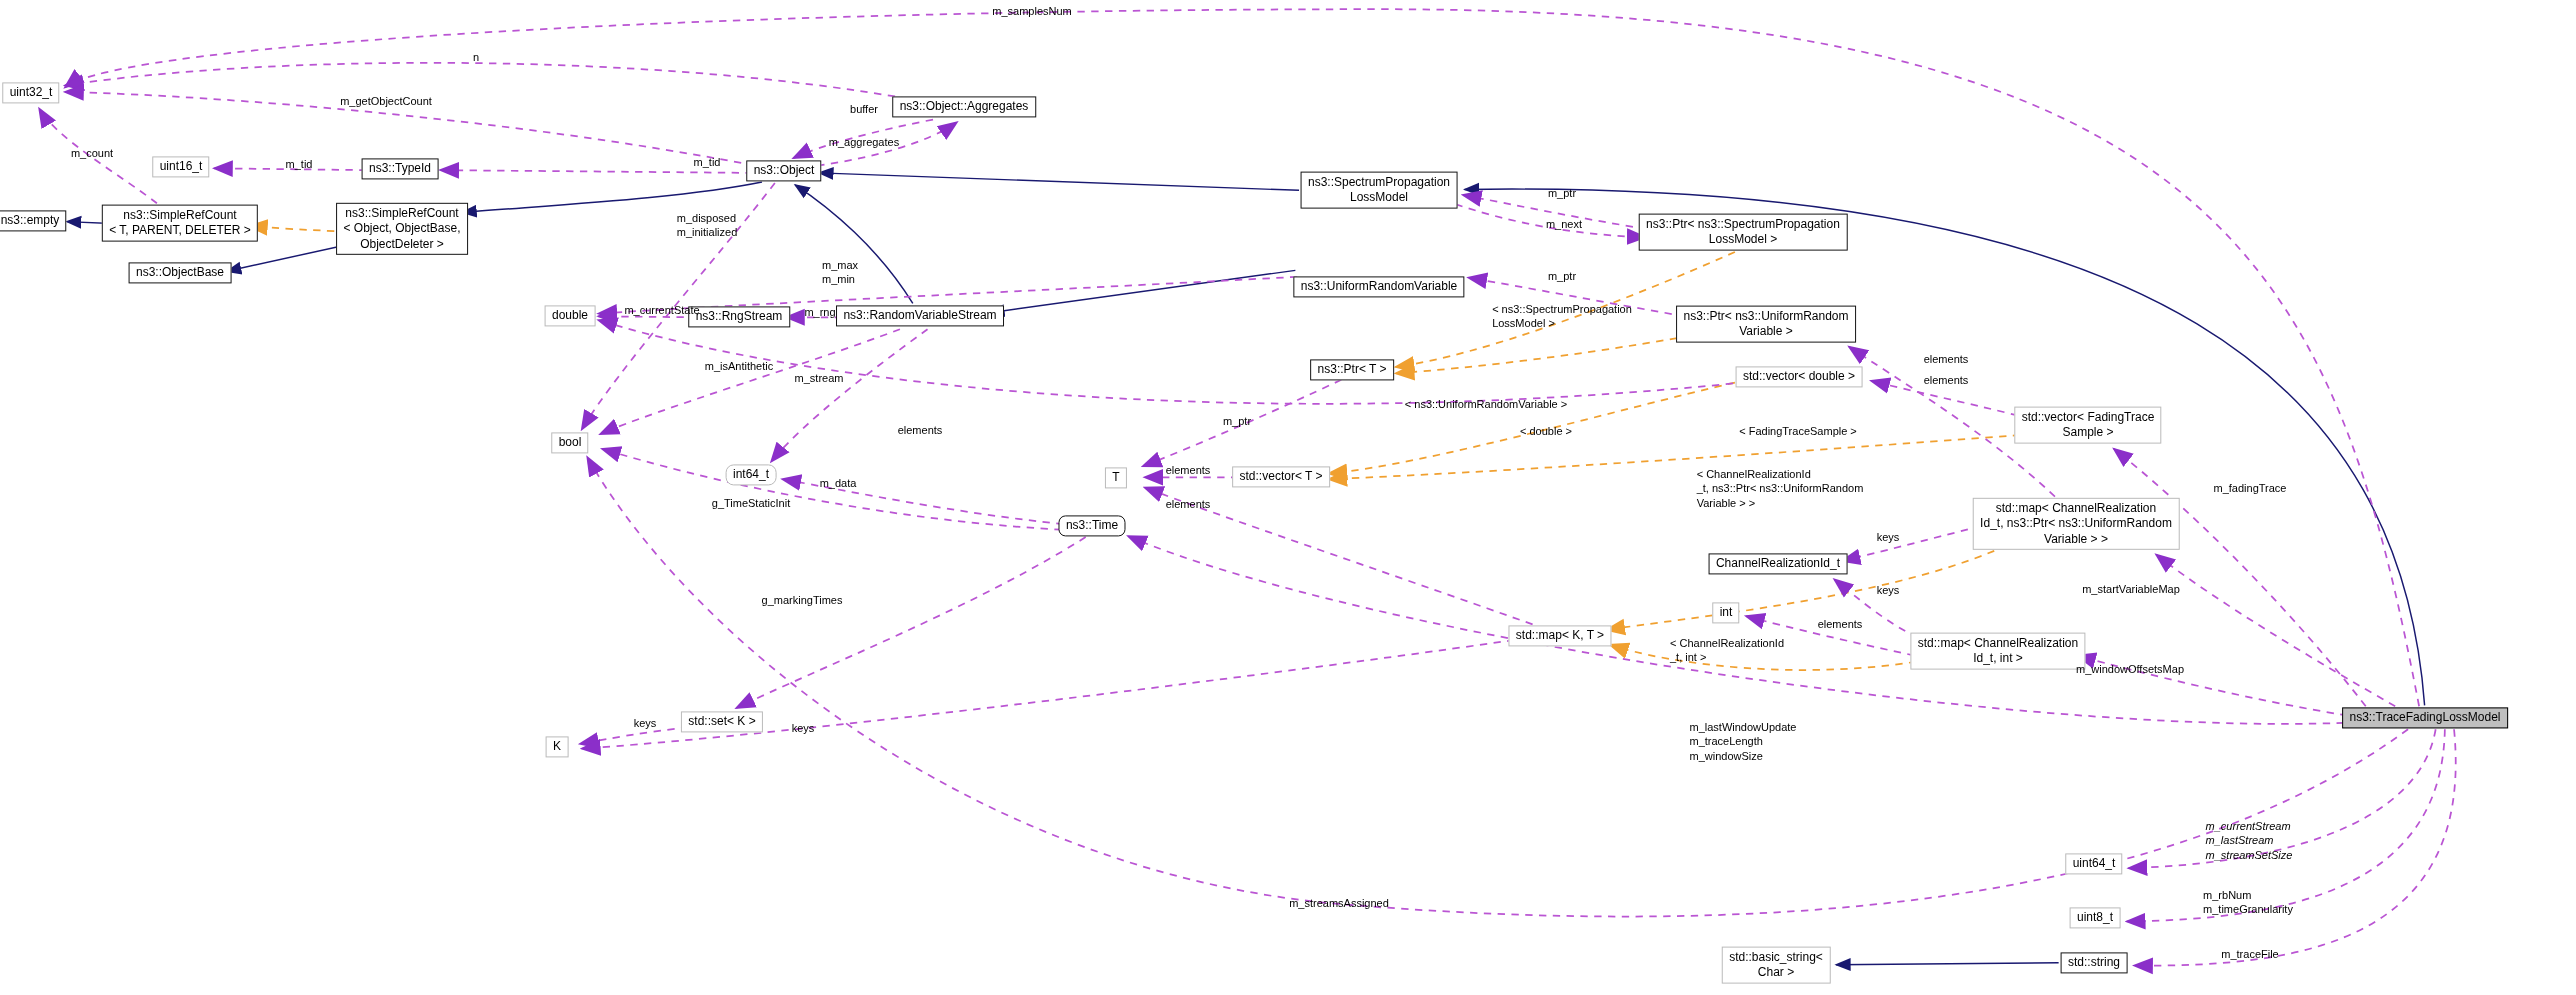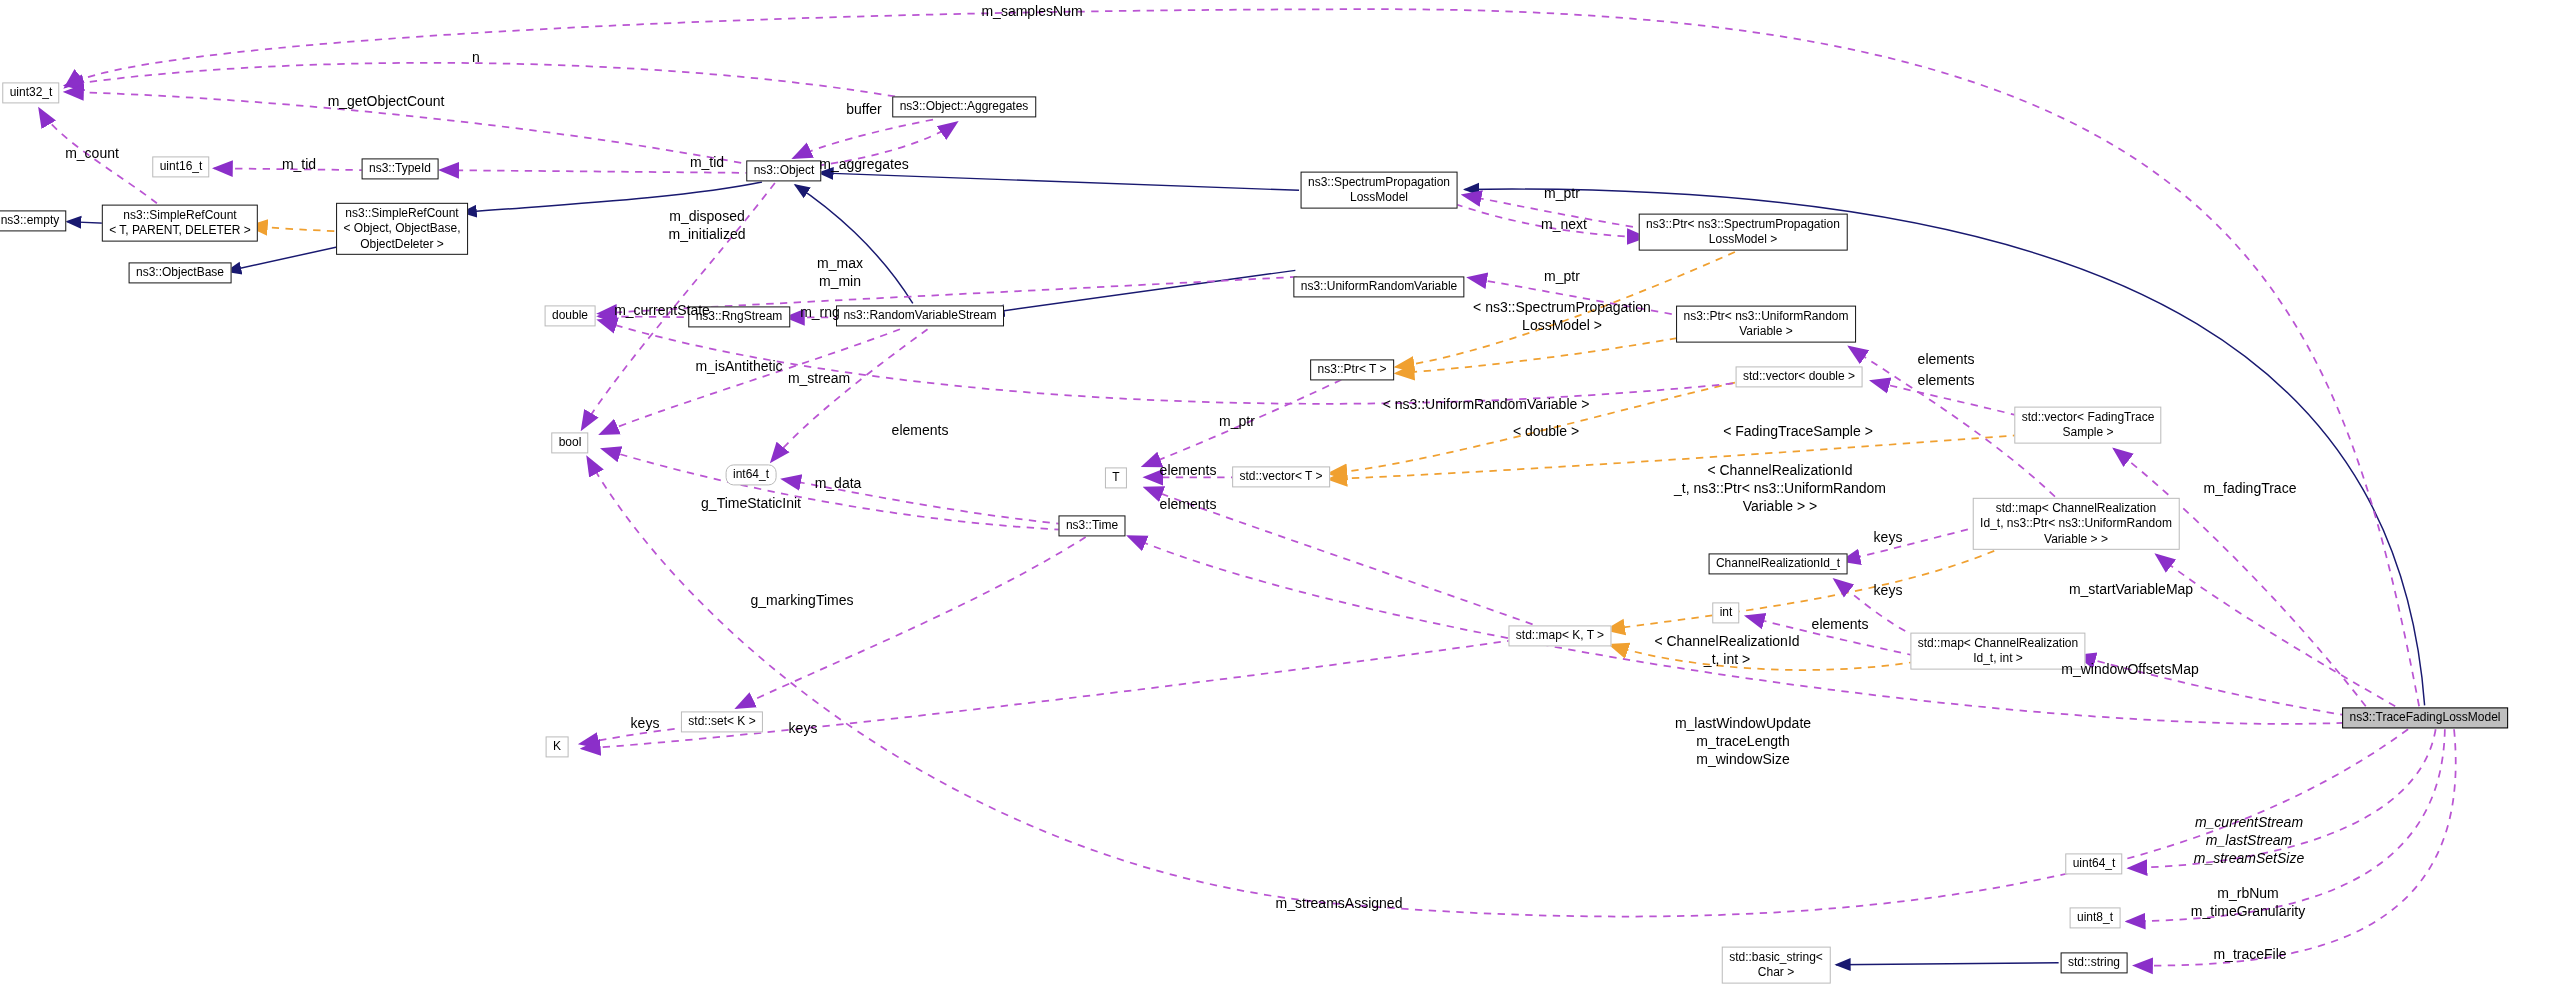--- a/index.html
+++ b/index.html
@@ -14,21 +14,21 @@
   .node{
     position:absolute;transform:translate(-50%,-50%);
     background:#ffffff;border:1.1px solid #141414;color:#000;
     font-size:12px;line-height:1.3;text-align:center;
     padding:1.8px 6.4px;white-space:nowrap;z-index:2;
   }
   .node.external{border:1.1px solid #BABABA;}
   .node.target{background:#BFBFBF;border:1.8px solid #000;font-weight:normal;}
   .elabel{
     position:absolute;transform:translate(-50%,-50%);
-    color:#000;font-size:14px;line-height:1.3;text-align:center;
+    color:#000;font-size:11px;line-height:1.3;
     white-space:nowrap;z-index:3;background:transparent;
   }
 </style>
 </head>
 <body>
 
 <div id="diagram">
   <svg class="edges" xmlns="http://www.w3.org/2000/svg" viewBox="0 0 2800 1082" width="2576" height="995">
     <defs>
       <marker id="aInh" viewBox="0 0 10 10" refX="9" refY="5" markerWidth="11" markerHeight="11" orient="auto">
@@ -165,21 +165,21 @@
     </div>
     <div class="node external" style="left: 1116px; top: 478px;">
       <div>T</div>
     </div>
     <div class="node external" style="left: 1281px; top: 477px;">
       <div>std::vector&lt; T &gt;</div>
     </div>
     <div class="node external" style="left: 751px; top: 475px; border-radius: 8px;">
       <div>int64_t</div>
     </div>
-    <div class="node class" style="left: 1092px; top: 526px;">
+    <div class="node class" style="left: 1092px; top: 526px; border-radius: 7px;">
       <div>ns3::Time</div>
     </div>
     <div class="node external" style="left: 570px; top: 443px;">
       <div>bool</div>
     </div>
     <div class="node external" style="left: 2076px; top: 524px;">
       <div>std::map&lt; ChannelRealization</div>
       <div>Id_t, ns3::Ptr&lt; ns3::UniformRandom</div>
       <div>Variable &gt; &gt;</div>
     </div>
@@ -229,21 +229,21 @@
     </div>
     <div class="elabel" style="left: 92px; top: 145px; margin-top: 8px;">
       <div>m_count</div>
     </div>
     <div class="elabel" style="left: 299px; top: 164px;">
       <div>m_tid</div>
     </div>
     <div class="elabel" style="left: 864px; top: 109px;">
       <div>buffer</div>
     </div>
-    <div class="elabel" style="left: 864px; top: 142px; margin-top: 22px;">
+    <div class="elabel" style="left: 864px; top: 142px;">
       <div>m_aggregates</div>
     </div>
     <div class="elabel" style="left: 707px; top: 162px;">
       <div>m_tid</div>
     </div>
     <div class="elabel" style="left: 707px; top: 225px;">
       <div>m_disposed</div>
       <div>m_initialized</div>
     </div>
     <div class="elabel" style="left: 1562px; top: 193px;">

